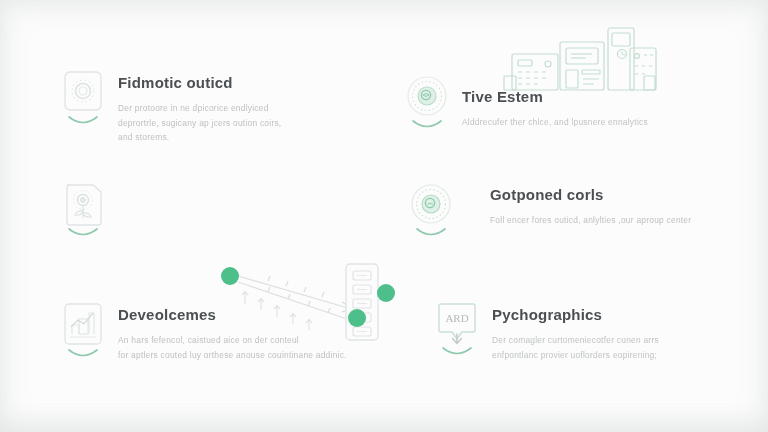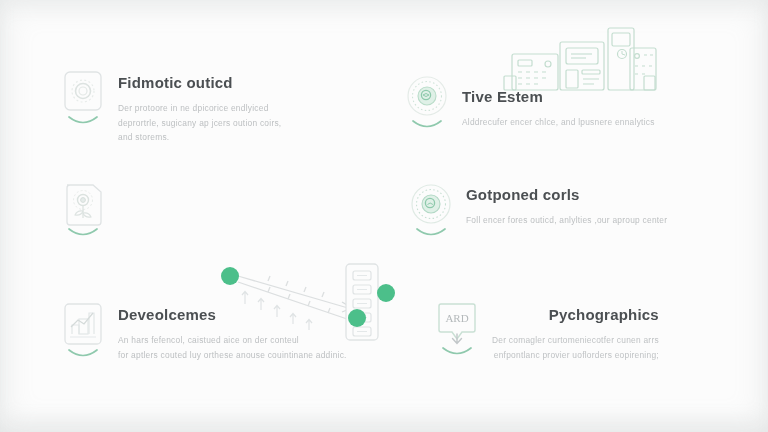--- a/index.html
+++ b/index.html
@@ -25,23 +25,23 @@
   .deco-buildings{ left:498px; top:24px; width:160px; height:68px; }
   .deco-flow{ left:212px; top:262px; width:188px; height:82px; }
 
   
   .feature{
     position:absolute; z-index:3; display:flex; align-items:flex-start;
   }
   .f1{ left:56px;  top:68px;  width:300px; }
   .f2{ left:400px; top:72px;  width:320px;align-items:flex-end; }
   .f3{ left:56px;  top:180px; width:300px; }
-  .f4{ left:404px; top:180px; width:320px; }
+  .f4{ left:404px; top:180px; width:320px;gap:24px; }
   .f5{ left:56px;  top:300px; width:330px; }
-  .f6{ left:430px; top:300px; width:300px;text-align:right; }
+  .f6{ left:430px; top:300px; width:300px; }
 
   .ficon{
     position:relative; width:56px; height:58px; flex:0 0 56px;
     margin-right:6px;
   }
   .ficon svg{ display:block; }
 
   .ftext{ padding-top:6px; }
   .ftitle{
     font-size:15px; font-weight:bold; color:#4b4f52;
@@ -193,21 +193,21 @@
         <circle cx="27" cy="24" r="14.5" stroke="#cfe3d8" stroke-width="1.1" stroke-dasharray="1.5 2.4"></circle>
         <circle cx="27" cy="24" r="9" fill="#dff0e7" stroke="#b9dcc9" stroke-width="1.1"></circle>
         <circle cx="26" cy="23" r="4.6" stroke="#8dc9ab" stroke-width="1.3" fill="none"></circle>
         <path d="M23 23 q3 -3 6 0 q-3 3 -6 0" stroke="#8dc9ab" stroke-width="1" fill="none"></path>
         <path d="M13 49 Q27 60 41 49" stroke="#8fc9ad" stroke-width="1.7" fill="none" stroke-linecap="round"></path>
       </svg>
     </div>
     <div class="ftext">
       <div class="ftitle">Tive Estem</div>
       <div class="fdesc">
-        <div>Alddrecufer encer chlce, and lpusnere ennalytics</div>
+        <div>Alddrecufer ther chlce, and lpusnere ennalytics</div>
       </div>
     </div>
   </div>
 
   <div class="feature f3">
     <div class="ficon">
       <svg width="56" height="58" viewBox="0 0 56 58" fill="none">
         <path d="M11 5 h26 l8 7 v30 a3 3 0 0 1 -3 3 h-28 a3 3 0 0 1 -3 -3 v-34 a3 3 0 0 1 3 -3 z" stroke="#dfe3e4" stroke-width="1.3" fill="none"></path>
         <circle cx="27" cy="20" r="9.5" stroke="#e8ecea" stroke-width="1" stroke-dasharray="2 2.2"></circle>
         <circle cx="27" cy="20" r="5.5" stroke="#dbe2df" stroke-width="1.4"></circle>

